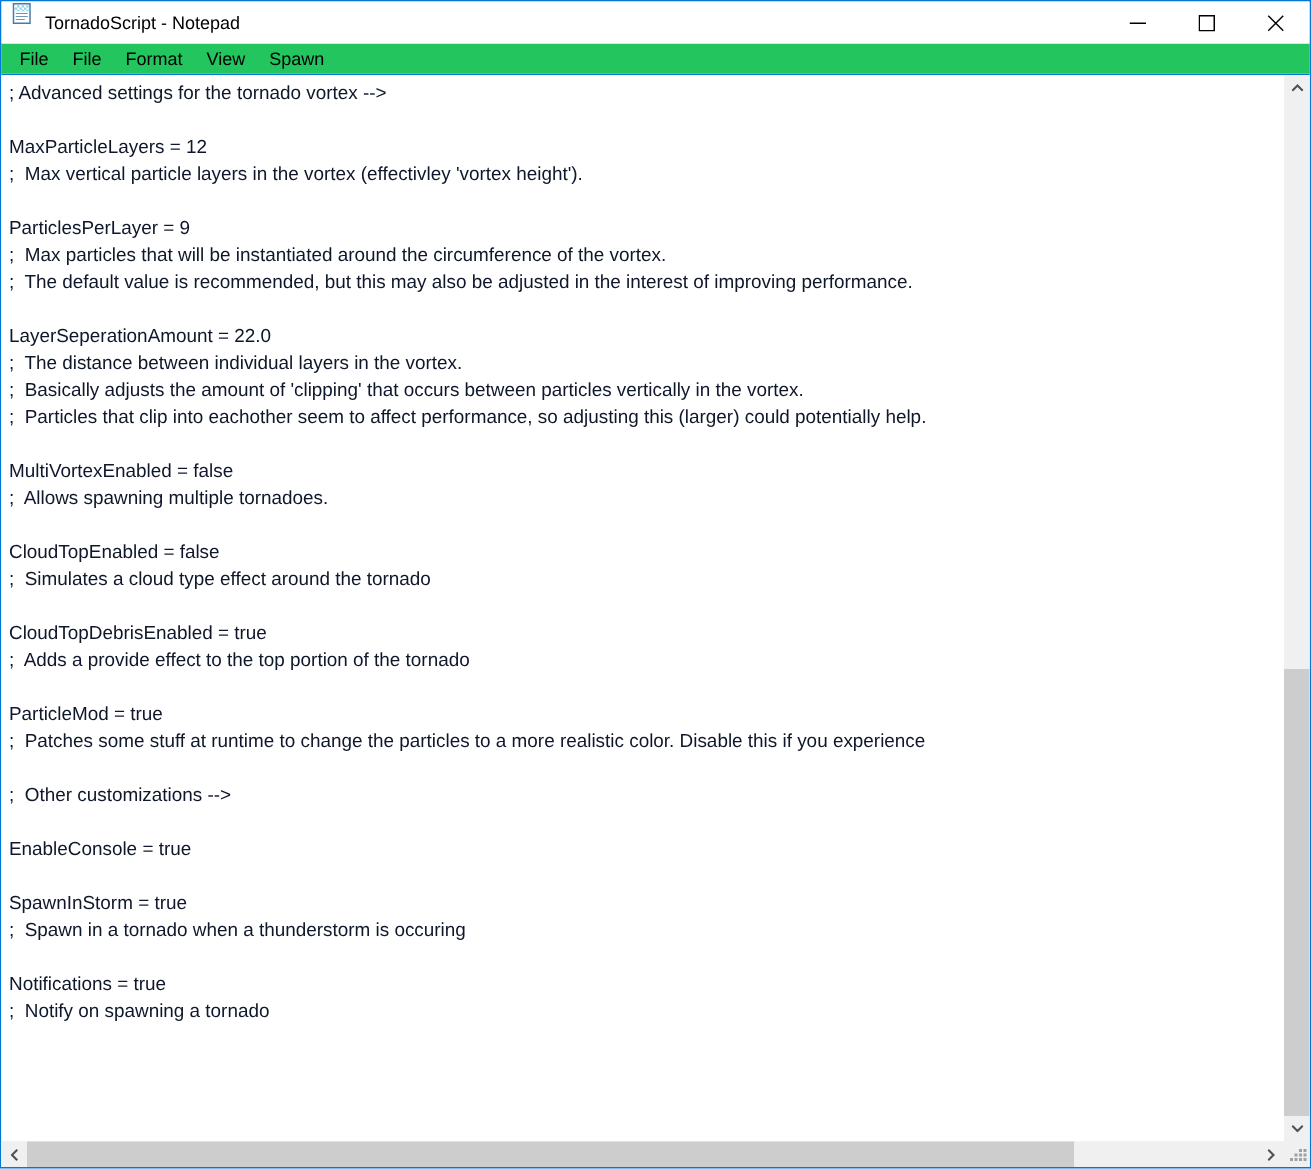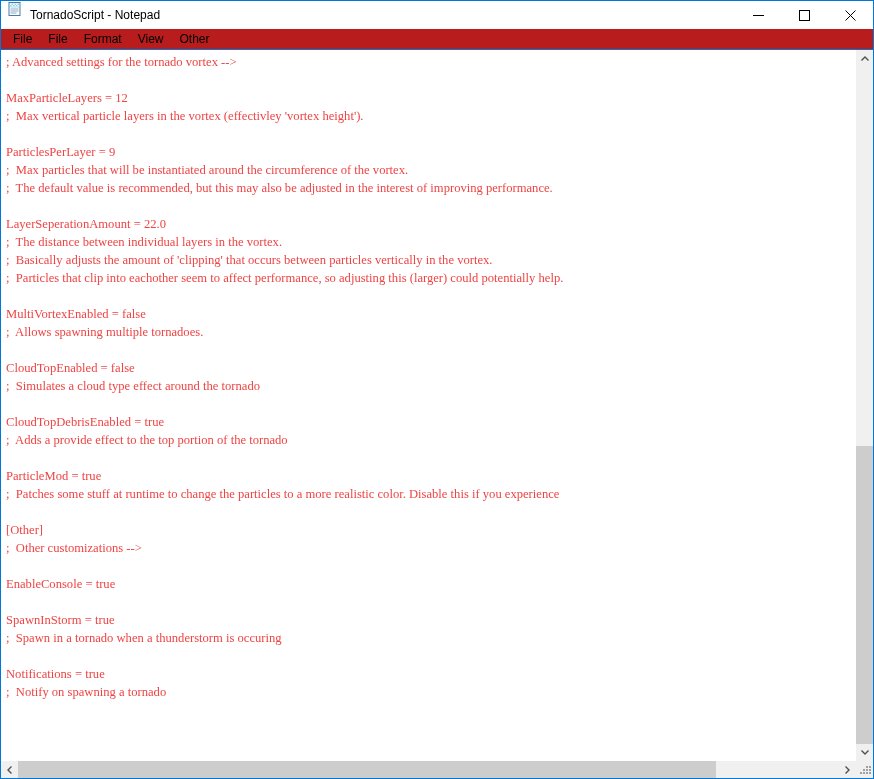--- a/index.html
+++ b/index.html
@@ -62,21 +62,21 @@
     display: flex;
     align-items: center;
     justify-content: center;
     cursor: default;
   }
 
   
   #menubar {
     height: 20px;
     flex: 0 0 20px;
-    background: #b91c1c;
+    background: #22c55e;
     display: flex;
     align-items: center;
     padding-left: 4px;
   }
   .menu-item {
     font-family: "Liberation Sans", sans-serif;
     font-size: 12px;
     color: #000000;
     padding: 2px 8px 3px 8px;
     line-height: 14px;
@@ -101,25 +101,25 @@
   #textarea {
     flex: 1 1 auto;
     overflow: hidden;
     position: relative;
     background: #ffffff;
     padding-left: 5px;
     padding-top: 3px;
     box-sizing: border-box;
   }
   .code-line {
-    font-family: Liberation Serif, serif;
+    font-family: Liberation Sans, sans-serif;
     font-size: 12.6px;
     line-height: 18px;
     height: 18px;
-    color: #ef4444;
+    color: #0f172a;
     white-space: pre;
     letter-spacing: 0px;
   }
 
   
   #vscroll {
     flex: 0 0 17px;
     width: 17px;
     background: #f0f0f0;
     display: flex;
@@ -240,21 +240,21 @@
         </svg>
       </div>
     </div>
   </div>
 
   <div id="menubar">
     <div class="menu-item">File</div>
     <div class="menu-item">File</div>
     <div class="menu-item">Format</div>
     <div class="menu-item">View</div>
-    <div class="menu-item">Other</div>
+    <div class="menu-item">Spawn</div>
   </div>
 
   <div id="client">
 
     <div id="text-row">
 
       <div id="textarea">
           <div class="code-line">; Advanced settings for the tornado vortex --&gt;</div>
           <div class="code-line"></div>
           <div class="code-line">MaxParticleLayers = 12</div>
@@ -274,21 +274,20 @@
           <div class="code-line"></div>
           <div class="code-line">CloudTopEnabled = false</div>
           <div class="code-line">;  Simulates a cloud type effect around the tornado</div>
           <div class="code-line"></div>
           <div class="code-line">CloudTopDebrisEnabled = true</div>
           <div class="code-line">;  Adds a provide effect to the top portion of the tornado</div>
           <div class="code-line"></div>
           <div class="code-line">ParticleMod = true</div>
           <div class="code-line">;  Patches some stuff at runtime to change the particles to a more realistic color. Disable this if you experience</div>
           <div class="code-line"></div>
-          <div class="code-line">[Other]</div>
           <div class="code-line">;  Other customizations --&gt;</div>
           <div class="code-line"></div>
           <div class="code-line">EnableConsole = true</div>
           <div class="code-line"></div>
           <div class="code-line">SpawnInStorm = true</div>
           <div class="code-line">;  Spawn in a tornado when a thunderstorm is occuring</div>
           <div class="code-line"></div>
           <div class="code-line">Notifications = true</div>
           <div class="code-line">;  Notify on spawning a tornado</div>
         </div>

